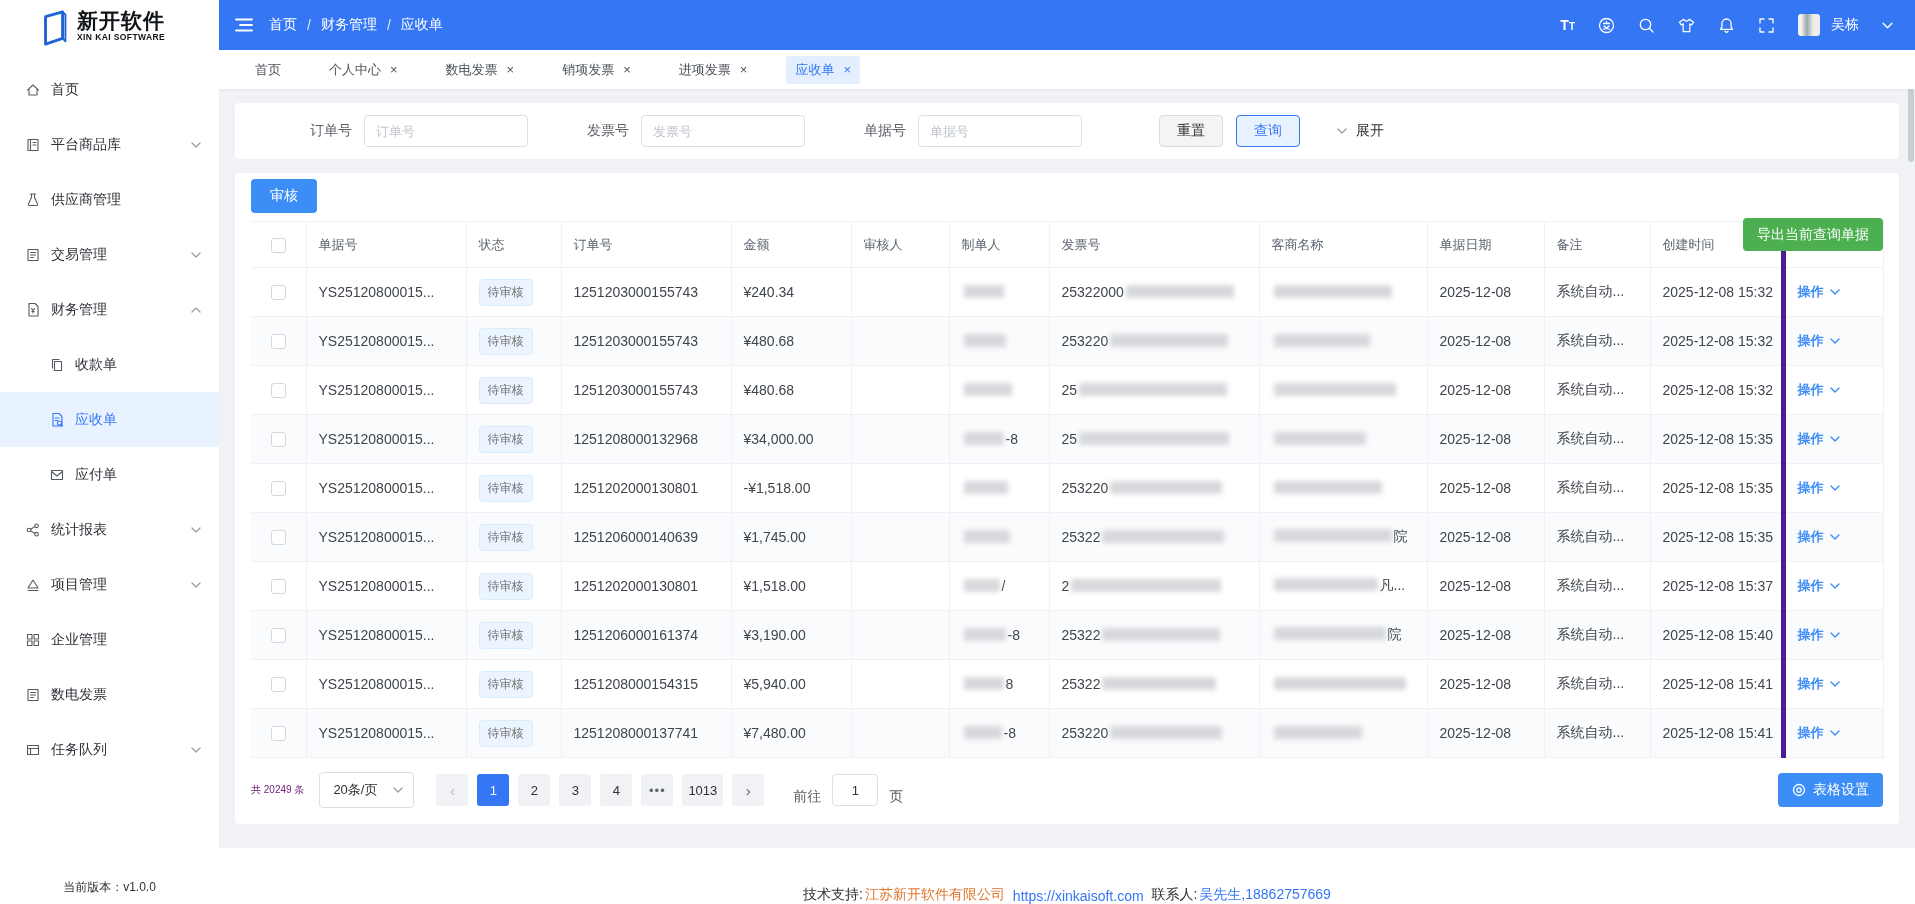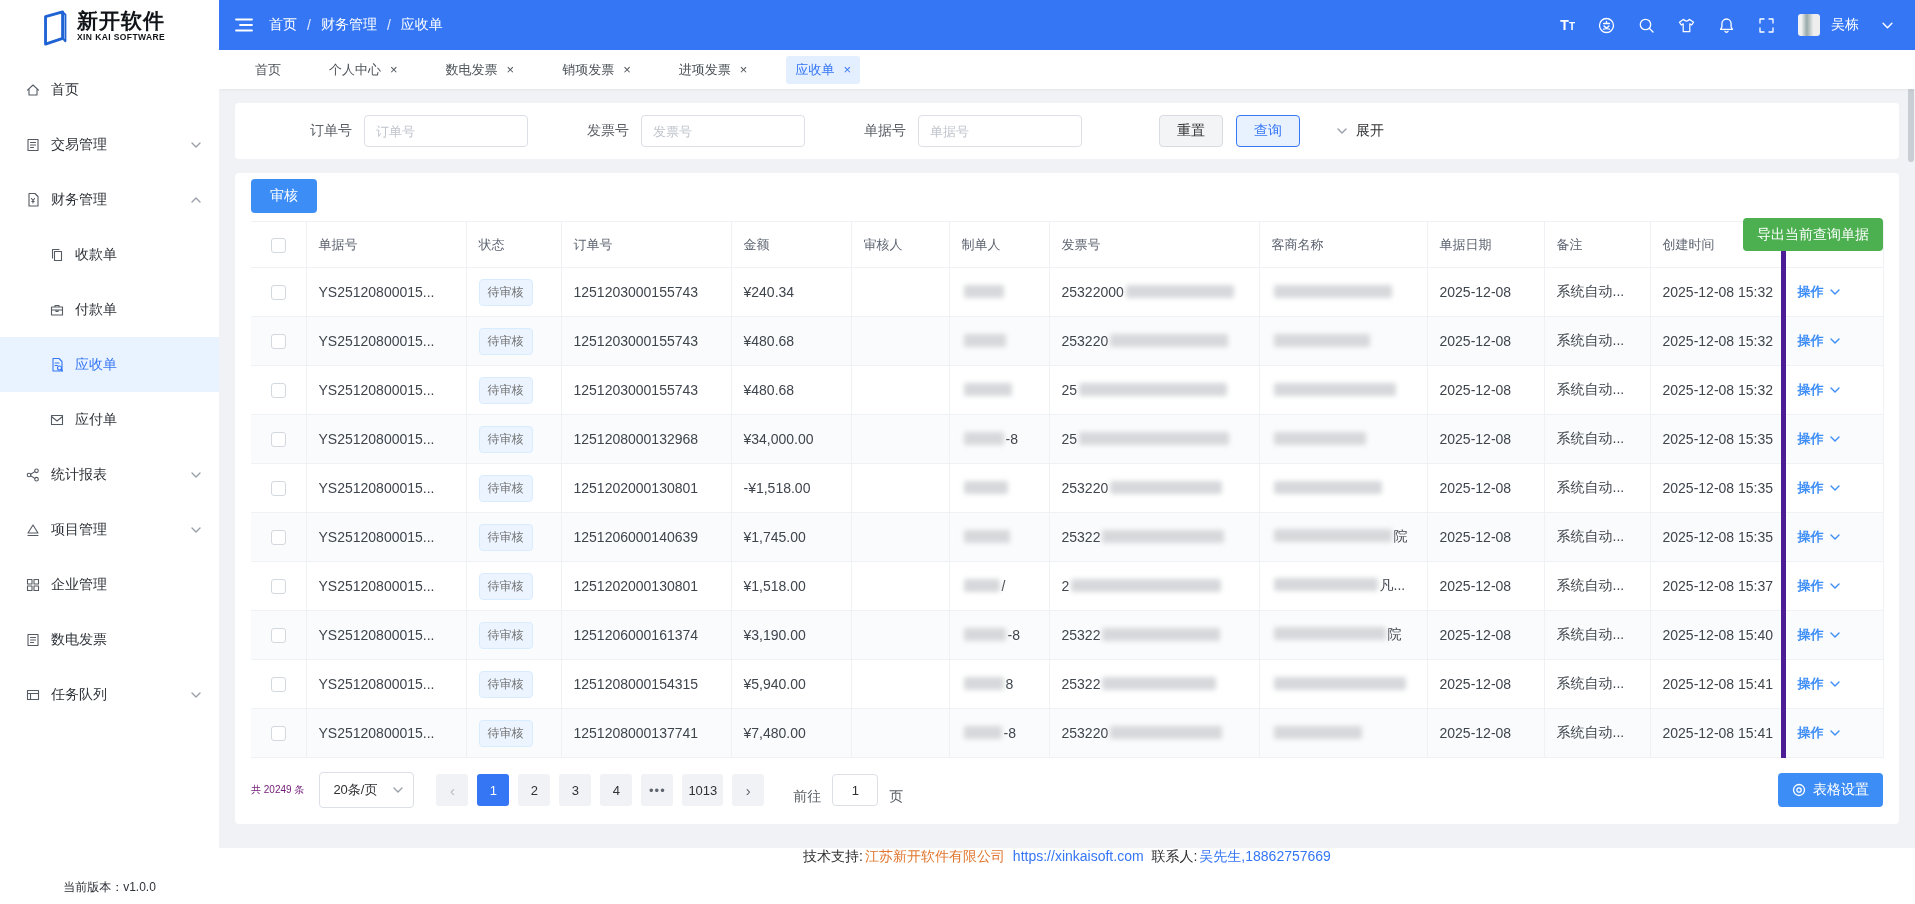--- a/index.html
+++ b/index.html
@@ -85,21 +85,21 @@
   .pg-btn { min-width:32px; height:32px; padding:0 6px; background:#f0f2f5; border:none; border-radius:3px; font-size:13px; color:#303133; cursor:pointer; font-family:inherit; }
   .pg-btn.arrow { color:#b4b9c0; font-size:15px; }
   .pg-btn.arrow.next { color:#606670; }
   .pg-btn.active { background:#3576f5; color:#fff; }
   .pg-btn.more { letter-spacing:1px; color:#606670; }
   .pg-goto { display:flex; align-items:flex-end; gap:11px; margin-left:29px; font-size:14px; color:#5a6066; }
   .pg-goto input { width:46px; height:32px; border:1px solid #dcdfe6; border-radius:4px; text-align:center; font-size:13px; color:#303133; outline:none; font-family:inherit; }
   .btn-settings { margin-left:auto; background:#3d8df6; color:#fff; height:34px; padding:0 13px; font-size:14px; display:inline-flex; align-items:center; gap:7px; }
   .gear { width:14px; height:14px; fill:none; stroke:#fff; stroke-width:1.3; }
 
-  footer { height:56px; background:#fff; display:flex; align-items:flex-start; justify-content:center; font-size:14px; margin-top:12px; gap:2px; }
+  footer { height:56px; background:#fff; display:flex; align-items:flex-end; justify-content:center; font-size:14px; margin-top:12px; gap:2px; }
   .f-dark { color:#303133; }
   .f-orange { color:#e0762f; }
   .f-blue { color:#3576f5; }
   footer a { text-decoration:none; }
 
   .scroll-thumb { position:absolute; right:1px; top:88px; width:6px; height:74px; background:#c9cdd4; border-radius:3px; }
 </style>
 </head>
 <body>
 
@@ -121,20 +121,41 @@
           <span class="ni-icon">
             <svg class="ic" viewBox="0 0 16 16">
               <path d="M2.5 8.2 8 3l5.5 5.2M4 7.5V13h8V7.5"></path>
             </svg>
           </span>
           <span>首页</span>
         </div>
         <div class="nav-item">
           <span class="ni-icon">
             <svg class="ic" viewBox="0 0 16 16">
+              <path d="M3 2.5h10v11H3zM5.5 2.5v11M8 5.5h3M8 8h3"></path>
+            </svg>
+          </span>
+          <span>平台商品库</span>
+          <span class="chev-wrap chev" style="margin-left: auto; color: rgb(154, 160, 168); display: inline-flex;">
+            <svg class="chev" viewBox="0 0 10 6">
+              <path d="M1 1l4 4 4-4"></path>
+            </svg>
+          </span>
+        </div>
+        <div class="nav-item">
+          <span class="ni-icon">
+            <svg class="ic" viewBox="0 0 16 16">
+              <path d="M5.5 2h5M6.5 2v3.2L3.5 12a1 1 0 0 0 .9 1.5h7.2a1 1 0 0 0 .9-1.5L9.5 5.2V2"></path>
+            </svg>
+          </span>
+          <span>供应商管理</span>
+        </div>
+        <div class="nav-item">
+          <span class="ni-icon">
+            <svg class="ic" viewBox="0 0 16 16">
               <path d="M3 2.5h10v11H3zM5.5 5.5h5M5.5 8h5M5.5 10.5h3"></path>
             </svg>
           </span>
           <span>交易管理</span>
           <span class="chev-wrap chev" style="margin-left: auto; color: rgb(154, 160, 168); display: inline-flex;">
             <svg class="chev" viewBox="0 0 10 6">
               <path d="M1 1l4 4 4-4"></path>
             </svg>
           </span>
         </div>
@@ -151,28 +172,20 @@
             </svg>
           </span>
         </div>
         <div class="nav-item child">
           <span class="ni-icon">
             <svg class="ic" viewBox="0 0 16 16">
               <path d="M5.5 4.5h7v9h-7zM3.5 11V2.5H10"></path>
             </svg>
           </span>
           <span>收款单</span>
-        </div>
-        <div class="nav-item child">
-          <span class="ni-icon">
-            <svg class="ic" viewBox="0 0 16 16">
-              <path d="M2.5 5h11v8h-11zM6 5V3.5h4V5M2.5 8h11M7 8v1.5h2V8"></path>
-            </svg>
-          </span>
-          <span>付款单</span>
         </div>
         <div class="nav-item child active">
           <span class="ni-icon">
             <svg class="ic" viewBox="0 0 16 16">
               <path d="M4 1.5h6l3 3V14H4zM6 6h4M6 8.5h2.5"></path>
               <circle cx="10.5" cy="11" r="2"></circle>
               <path d="M12 12.5 13.5 14"></path>
             </svg>
           </span>
           <span>应收单</span>

